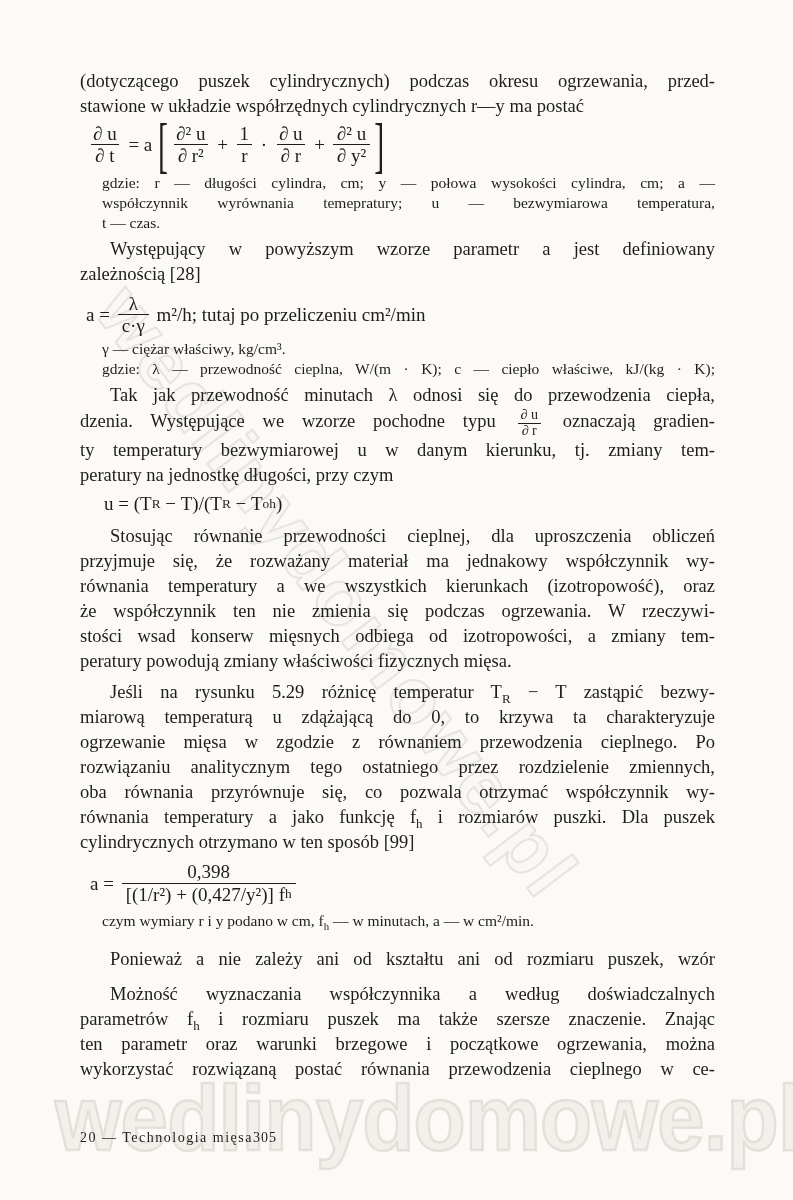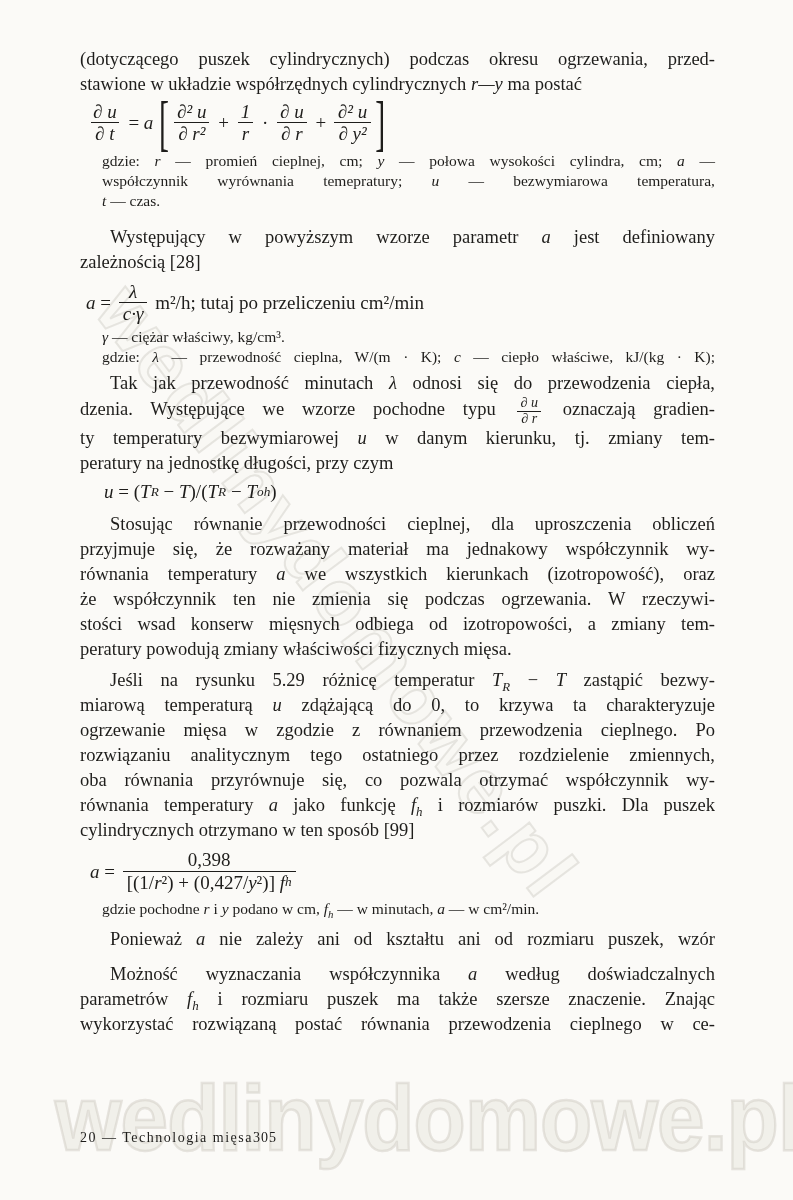--- a/index.html
+++ b/index.html
@@ -5,35 +5,35 @@
   html,body { margin:0; padding:0; }
   body {
     width:793px; height:1200px;
     background:#fbfaf7;
     color:#1e1d1b;
     font-family:"Liberation Serif", serif;
     position:relative; overflow:hidden;
   }
   .page {
     position:absolute; inset:0;
-    padding:47px 78px 0 80px;
+    padding:69px 78px 0 80px;
     z-index:2;
   }
   
   .para, .note { margin:0; }
   .tline {
     font-size:18.5px; line-height:25px;
     text-align:justify; text-align-last:justify;
     -moz-text-align-last:justify;
   }
   .tline.lastline { text-align-last:left; -moz-text-align-last:left; }
   .indent .tline:first-child { text-indent:30px; }
   .note { margin-left:22px; }
   .note .tline { font-size:15.5px; line-height:20px; }
-  .it { font-style:italic; }
+  .it { }
   sub { font-size:70%; line-height:0; }
   
   .frac {
     display:inline-flex; flex-direction:column; align-items:center;
     vertical-align:middle; margin:0 3px;
   }
   .fn,.fd { display:block; text-align:center; padding:0 4px; line-height:1.12; white-space:nowrap; }
   .fd { border-top:1.5px solid #1e1d1b; }
   .tline .frac .fn, .tline .frac .fd { font-size:14px; line-height:1.05; }
   
@@ -93,26 +93,26 @@
     </div>
 
   <div class="formula f1">
     <span class="rich"><span class="frac it"><span class="fn">∂ u</span><span class="fd">∂ t</span></span><span> = </span><span class="it">a</span><span> </span></span>
     <span class="bigbr">[</span>
     <span class="rich"><span class="frac it"><span class="fn">∂² u</span><span class="fd">∂ r²</span></span><span> + </span><span class="frac it"><span class="fn">1</span><span class="fd">r</span></span><span> · </span><span class="frac it"><span class="fn">∂ u</span><span class="fd">∂ r</span></span><span> + </span><span class="frac it"><span class="fn">∂² u</span><span class="fd">∂ y²</span></span></span>
     <span class="bigbr">]</span>
   </div>
 
   <div class="note">
-      <div class="tline"><span>gdzie: </span><span class="it">r</span><span> — promień cieplnej, cm; </span><span class="it">y</span><span> — połowa wysokości cylindra, cm; </span><span class="it">a</span><span> —</span></div>
+      <div class="tline"><span>gdzie: </span><span class="it">r</span><span> — długości cylindra, cm; </span><span class="it">y</span><span> — połowa wysokości cylindra, cm; </span><span class="it">a</span><span> —</span></div>
       <div class="tline"><span>współczynnik wyrównania temepratury; </span><span class="it">u</span><span> — bezwymiarowa temperatura,</span></div>
       <div class="tline lastline"><span class="it">t</span><span> — czas.</span></div>
     </div>
 
-  <div class="para indent" style="margin-top:14px">
+  <div class="para indent" style="margin-top:4px">
       <div class="tline"><span>Występujący w powyższym wzorze parametr </span><span class="it">a</span><span> jest definiowany</span></div>
       <div class="tline lastline"><span>zależnością [28]</span></div>
     </div>
 
   <div class="formula f2">
     <span class="rich"><span class="it">a</span><span> = </span></span>
     <span class="frac">
       <span class="fn rich"><span class="it">λ</span></span>
       <span class="fd rich"><span class="it">c·γ</span></span>
     </span>
@@ -159,30 +159,31 @@
 
   <div class="formula f3">
     <span class="rich"><span class="it">a</span><span> = </span></span>
     <span class="frac">
       <span class="fn rich"><span>0,398</span></span>
       <span class="fd rich"><span>[(1/</span><span class="it">r</span><span>²) + (0,427/</span><span class="it">y</span><span>²)] </span><span class="it">f</span><sub class="it">h</sub></span>
     </span>
   </div>
 
   <div class="note">
-      <div class="tline lastline"><span>gdzie pochodne </span><span class="it">r</span><span> i </span><span class="it">y</span><span> podano w cm, </span><span class="it">f</span><sub class="it">h</sub><span> — w minutach, </span><span class="it">a</span><span> — w cm²/min.</span></div>
+      <div class="tline lastline"><span>czym wymiary </span><span class="it">r</span><span> i </span><span class="it">y</span><span> podano w cm, </span><span class="it">f</span><sub class="it">h</sub><span> — w minutach, </span><span class="it">a</span><span> — w cm²/min.</span></div>
     </div>
 
-  <div class="para indent" style="margin-top:8px">
+  <div class="para indent" style="margin-top:16px">
       <div class="tline"><span>Ponieważ </span><span class="it">a</span><span> nie zależy ani od kształtu ani od rozmiaru puszek, wzór</span></div>
     </div>
 
   <div class="para indent" style="margin-top:10px">
       <div class="tline"><span>Możność wyznaczania współczynnika </span><span class="it">a</span><span> według doświadczalnych</span></div>
       <div class="tline"><span>parametrów </span><span class="it">f</span><sub class="it">h</sub><span> i rozmiaru puszek ma także szersze znaczenie. Znając</span></div>
+      <div class="tline"><span>ten parametr oraz warunki brzegowe i początkowe ogrzewania, można</span></div>
       <div class="tline"><span>wykorzystać rozwiązaną postać równania przewodzenia cieplnego w ce-</span></div>
     </div>
 
 </div>
 
 <div class="footer">
   <span class="footer-left">20 — Technologia mięsa</span>
   <span class="footer-page">305</span>
 </div>
 

